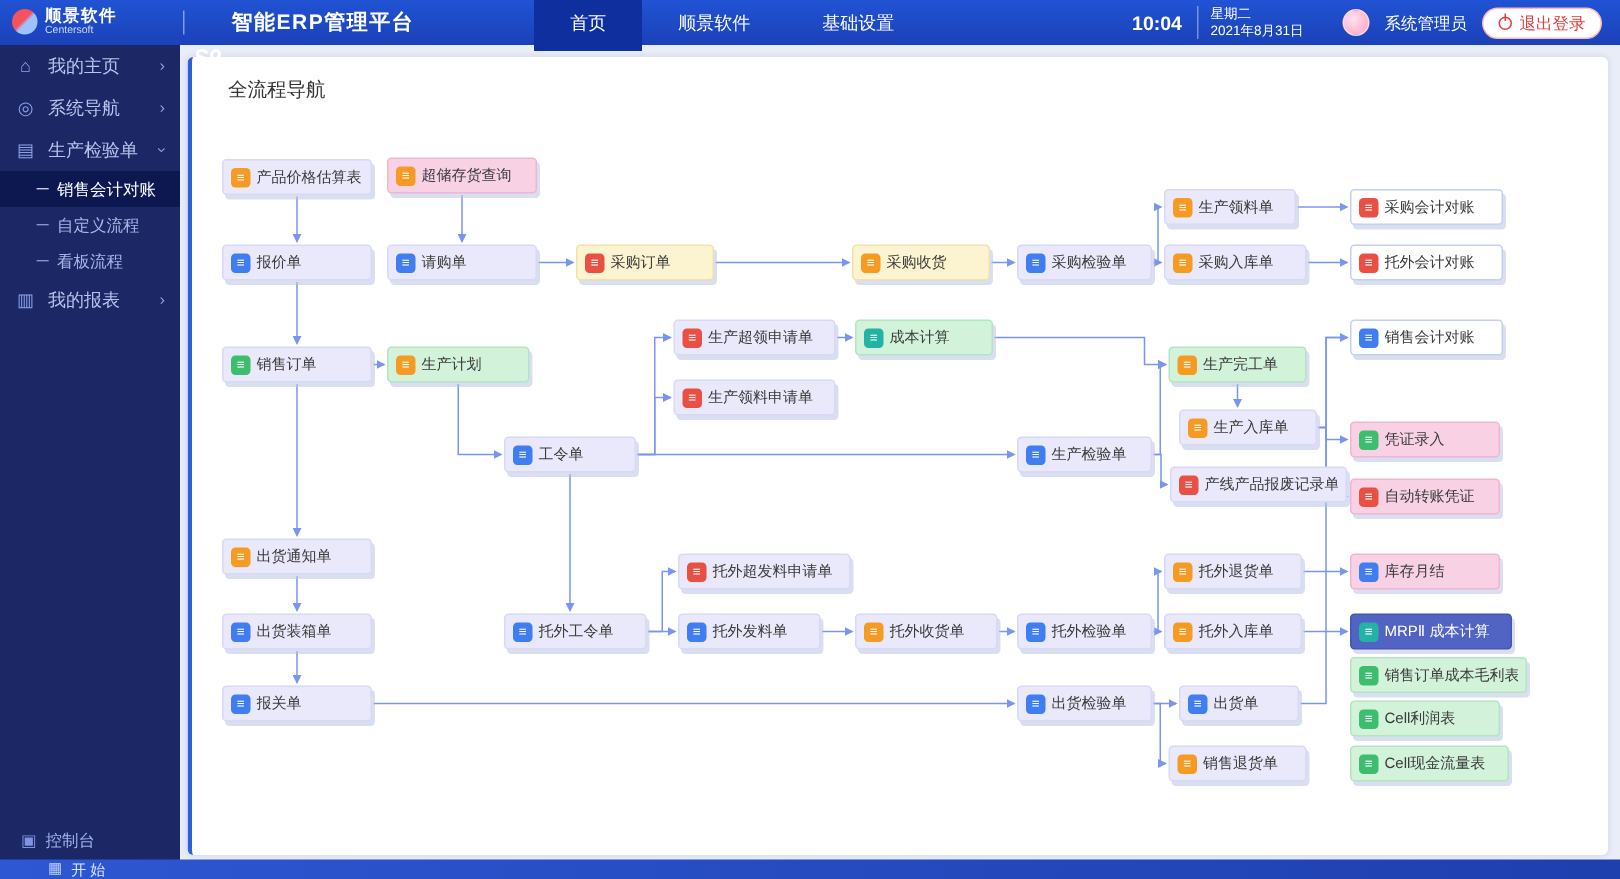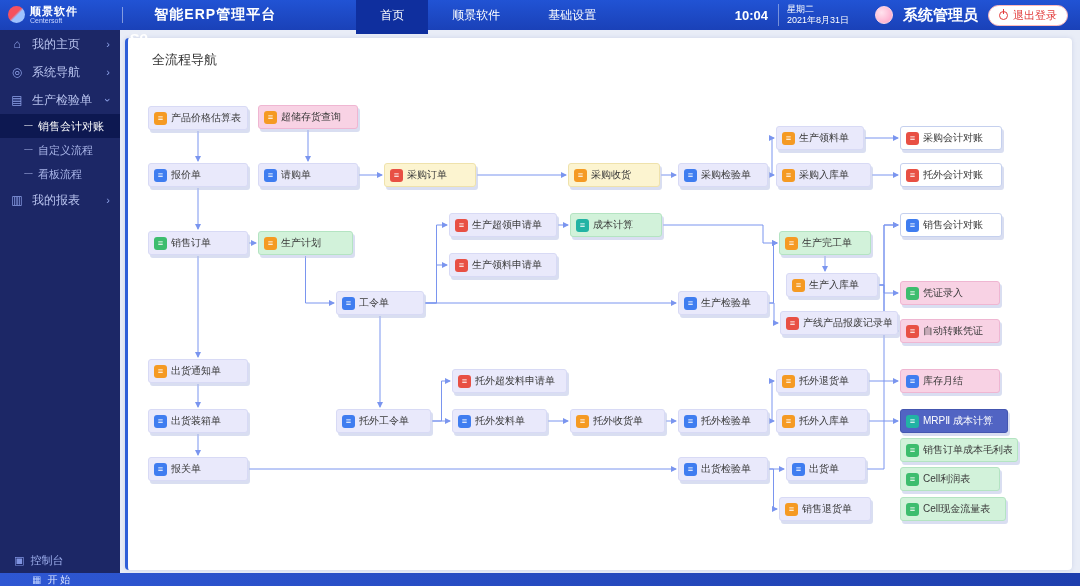--- a/index.html
+++ b/index.html
@@ -15,21 +15,21 @@
   .tb-div { width:1px; height:16px; background:rgba(255,255,255,.45); margin:0 6px 0 2px; }
   .s9 { font-size:15px; font-weight:bold; font-style:italic; margin-right:7px;margin-top:46px; }
   .app-title { font-size:14px; font-weight:bold; letter-spacing:1px; }
   .tabs { display:flex; height:38px; margin-left:80px; }
   .tab { padding:0 24px; display:flex; align-items:center; font-size:12px; cursor:pointer; }
   .tab.active { background:#0f2f9e; }
   .tb-right { margin-left:auto; display:flex; align-items:center; gap:10px; padding-right:12px; }
   .clock { font-size:13px; font-weight:bold; }
   .datewrap { font-size:9px; line-height:1.25; border-left:1px solid rgba(255,255,255,.4); padding-left:8px; }
   .avatar { width:18px; height:18px; border-radius:50%; background:radial-gradient(circle at 35% 35%,#ffe3ee,#ff9ec4); border:1px solid #ffd7e6; margin-left:16px; }
-  .username { font-size:15px;font-weight:bold; }
+  .username { font-size:11px; }
   .logout { display:flex; align-items:center; gap:5px; background:#fff; color:#e23c3c; border:1px solid #ffb9b9; border-radius:11px; font-size:11px; padding:2px 10px; cursor:pointer; }
   .power { width:9px; height:9px; border:1.5px solid #e23c3c; border-radius:50%; position:relative; }
   .power::after { content:""; position:absolute; top:-3px; left:2.5px; width:1.5px; height:5px; background:#e23c3c; }
 
   
   .sidebar { position:absolute; left:0; top:30px; width:120px; bottom:0; background:#1c2766; z-index:4; color:#b9c4ef; }
   .side-item { height:28px; display:flex; align-items:center; gap:8px; padding:0 10px; font-size:12px; cursor:pointer; }
   .side-icon { width:14px; text-align:center; font-size:12px; color:#8da1e8; }
   .chev { margin-left:auto; font-size:11px; color:#8da1e8; }
   .chev.down { transform:rotate(90deg); }

